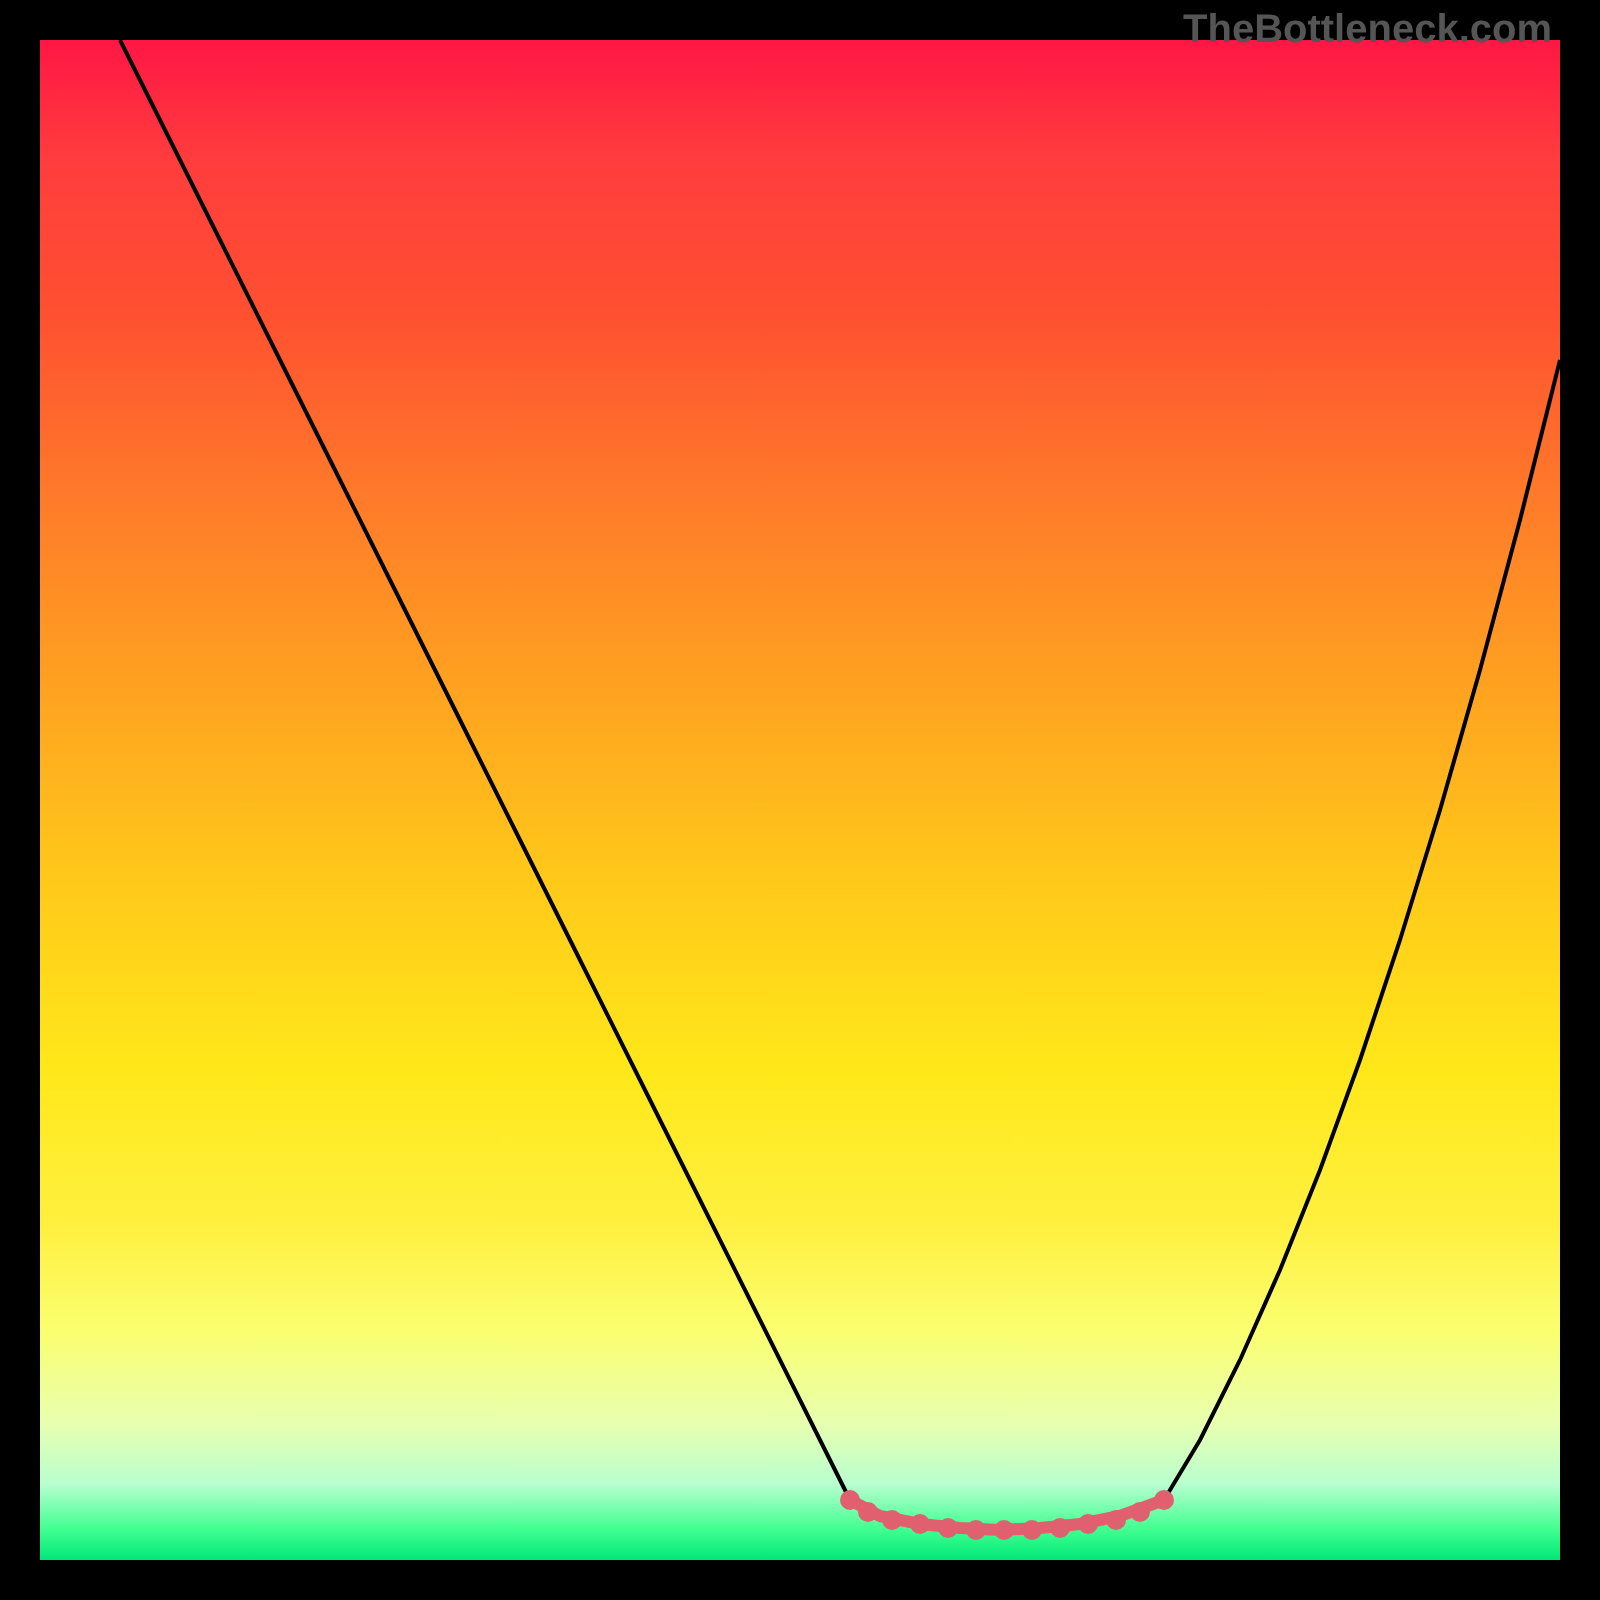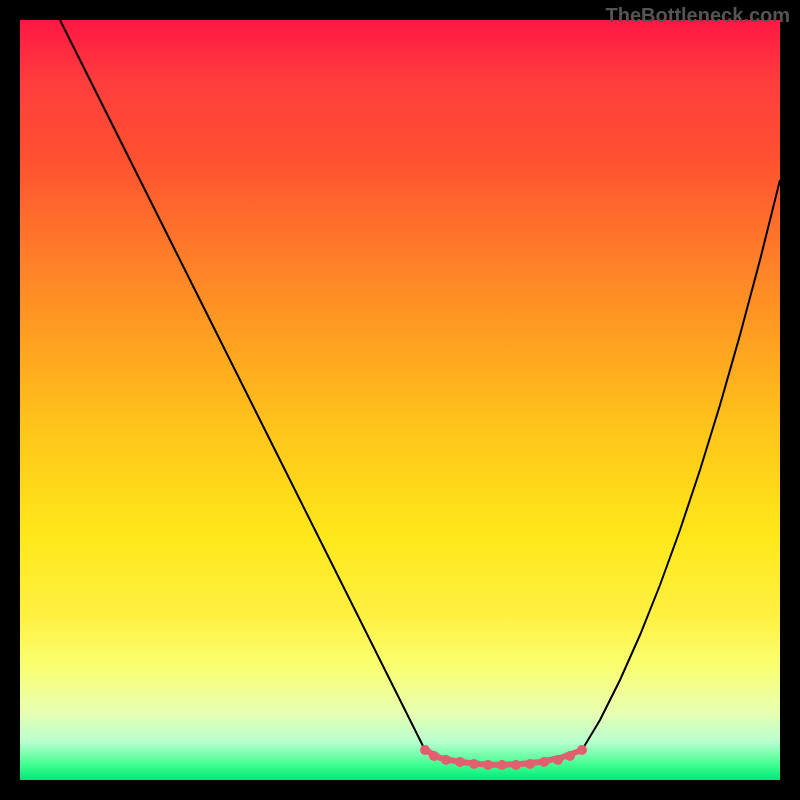--- a/index.html
+++ b/index.html
@@ -7,21 +7,21 @@
     width: 800px;
     height: 800px;
     background: #000;
     position: relative;
     overflow: hidden;
     font-family: Arial, sans-serif;
   }
   .watermark {
     position: absolute;
     top: 4px;
-    right: 10px;
+    right: 24px;
     color: #555;
     font-size: 20px;
     font-weight: bold;
     z-index: 10;
   }
   .plot-area {
     position: absolute;
     left: 20px;
     top: 20px;
     width: 760px;

